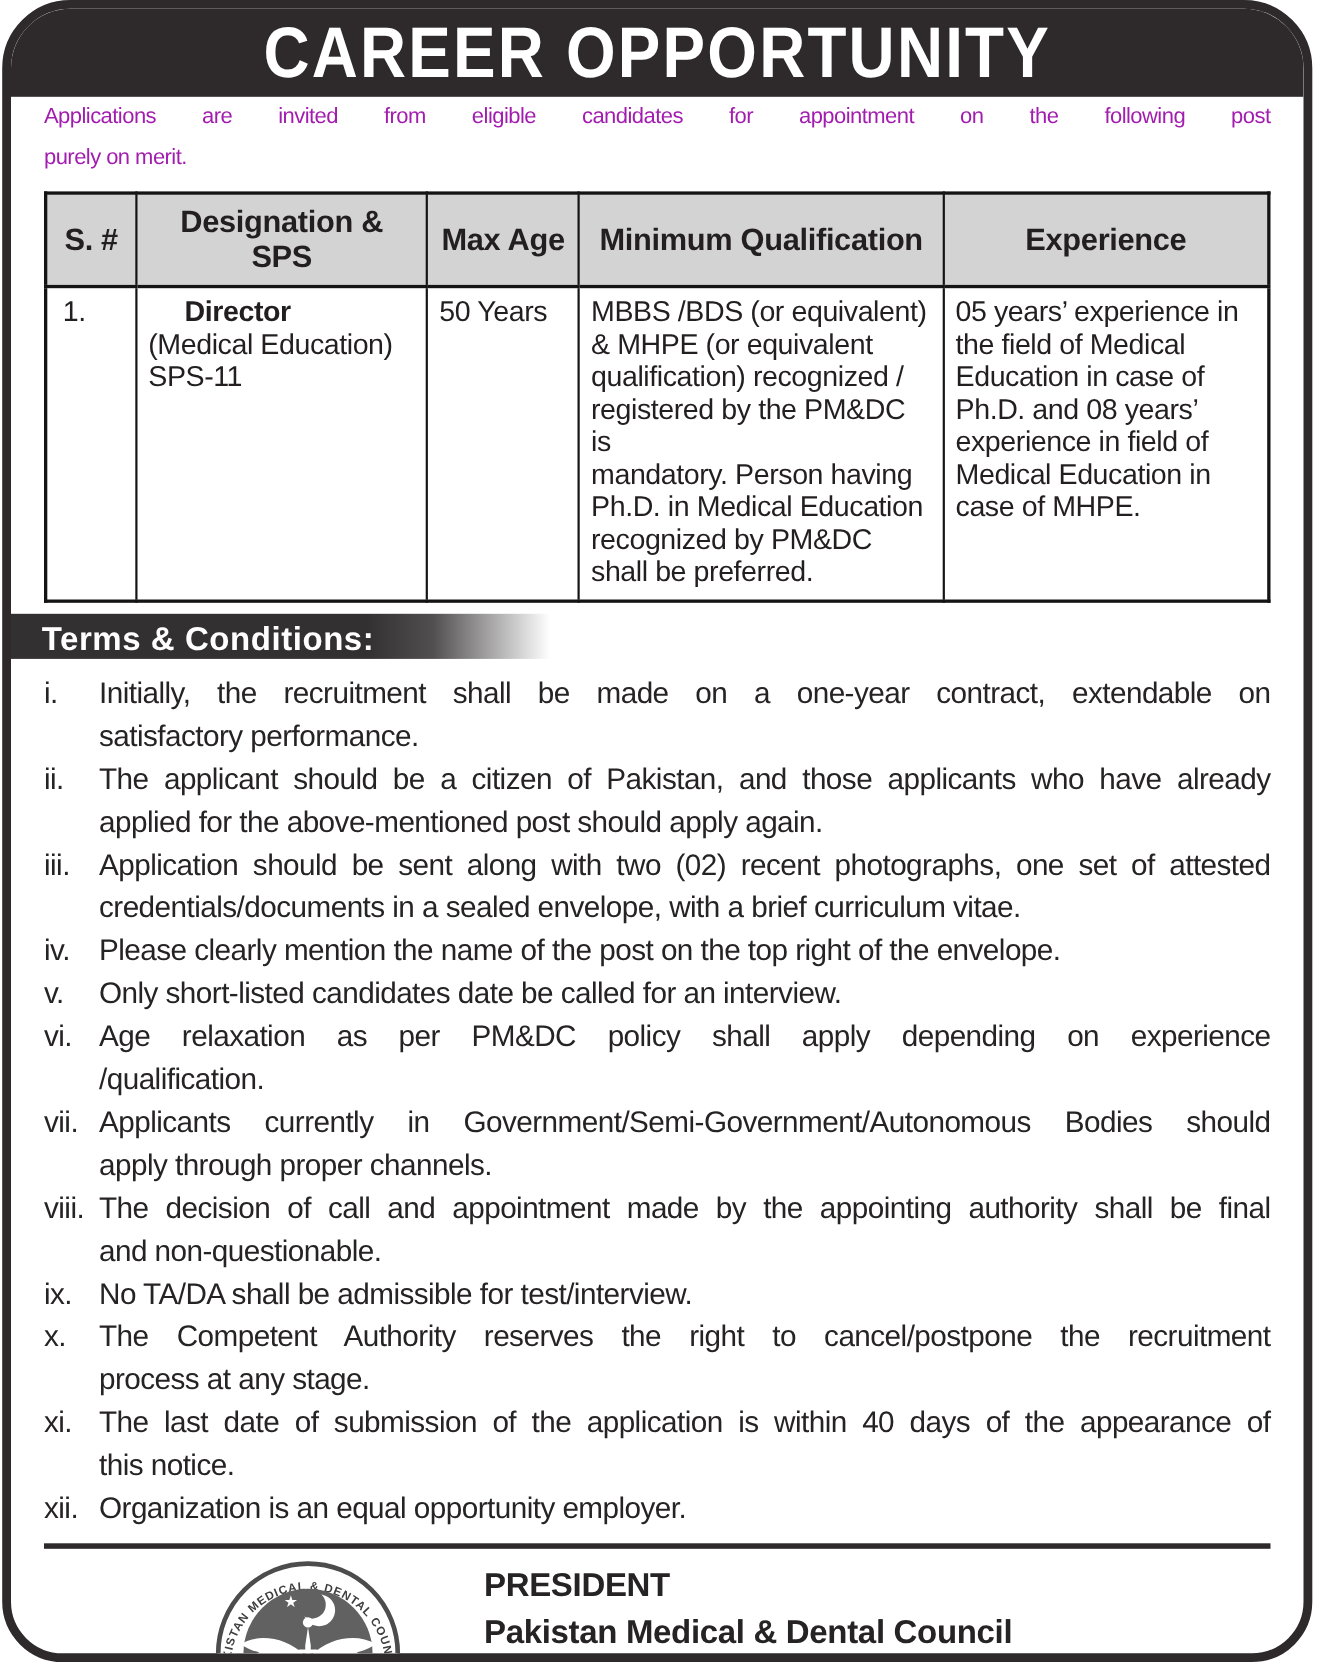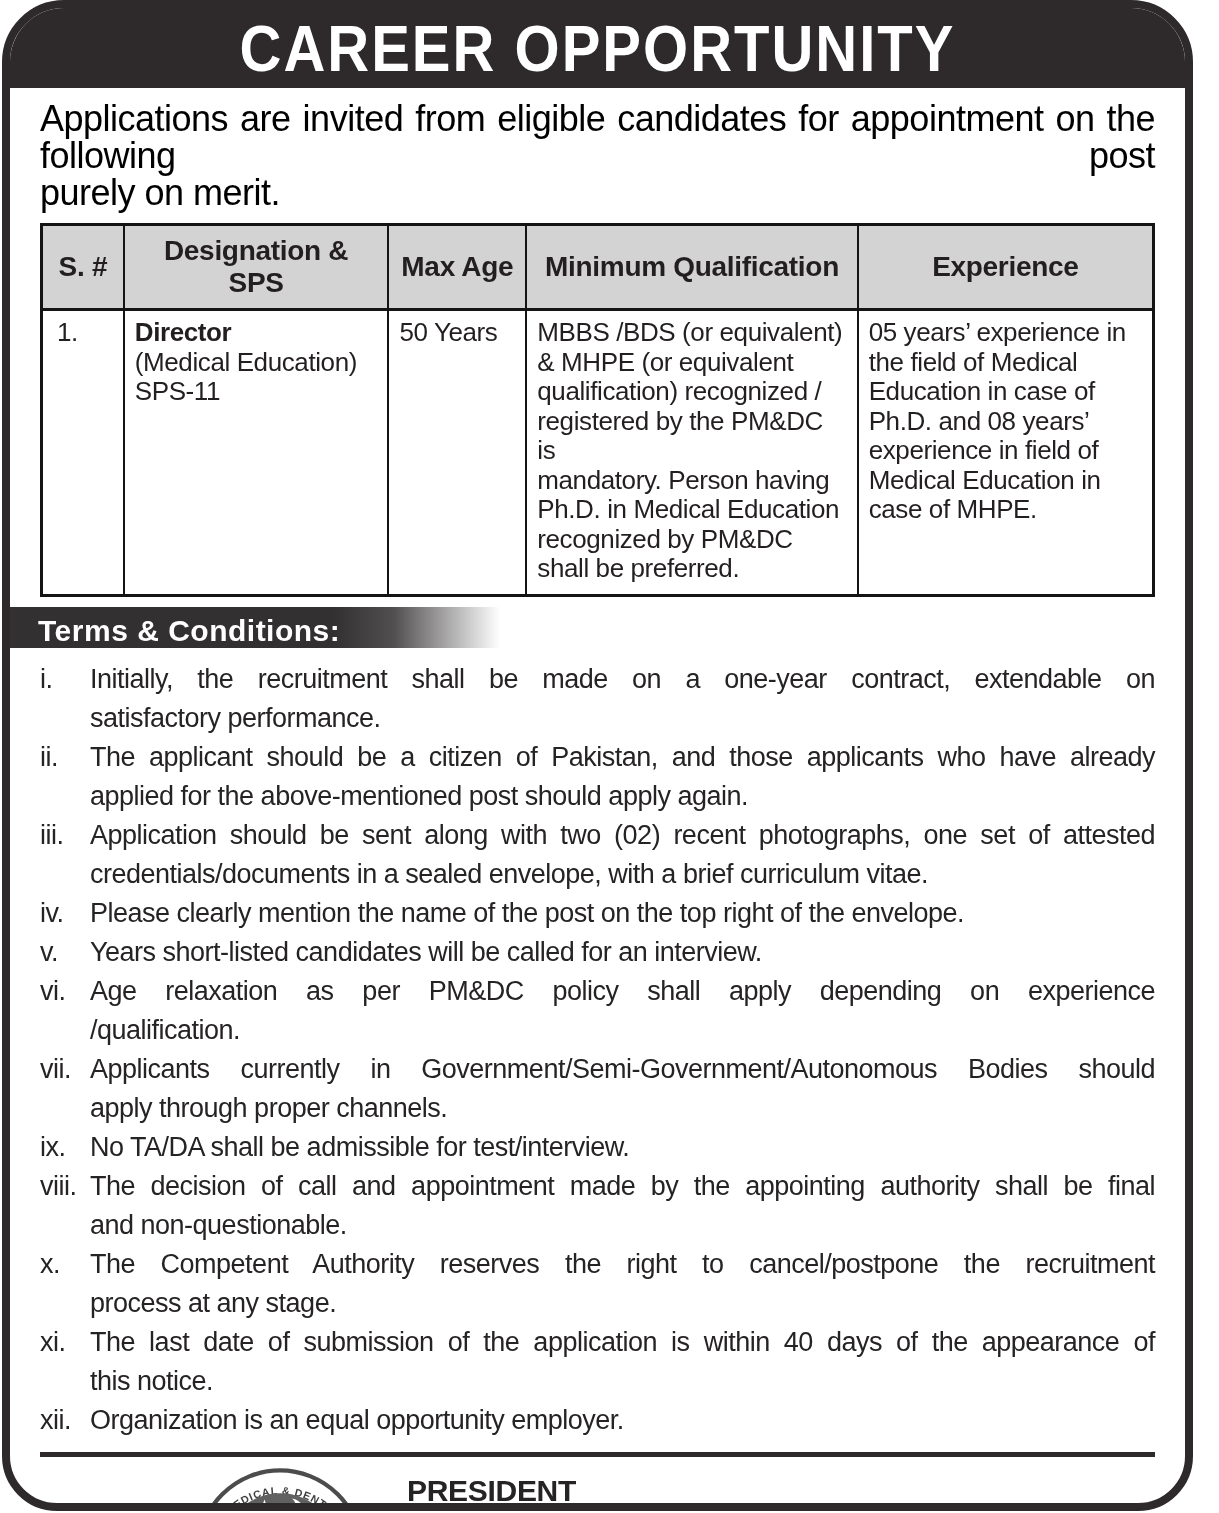--- a/index.html
+++ b/index.html
@@ -4,31 +4,31 @@
 <style>
   * { margin:0; padding:0; box-sizing:border-box; }
   html,body { width:1219px; height:1513px; background:#fff; overflow:hidden;
     font-family:"Liberation Sans","DejaVu Sans",sans-serif; }
   .page { position:absolute; left:2px; top:0; width:1191px; height:1511px;
     border:8px solid #2e2a2b; border-radius:62px 62px 55px 55px; background:#fff; overflow:hidden; }
   .header-bar { height:80px; background:#2e2a2b; display:flex; align-items:center; justify-content:center; }
   .career-title { color:#ffffff; font-weight:bold; font-size:58px; letter-spacing:2px;
     transform:scaleY(1.12); white-space:nowrap; }
   .content { padding:0 30px; }
-  .intro { margin-top:12px; font-size:36px; line-height:37px; color:#000000; letter-spacing:-0.5px; }
+  .intro { margin-top:0; font-size:20px; line-height:37px; color:#a21caf; letter-spacing:-0.5px; }
   .line.j { text-align:justify; text-align-last:justify; }
 
   table.job-table { margin-top:12px; width:100%; border-collapse:collapse; table-layout:fixed;
     border:3px solid #141414; color:#231f20; }
   table.job-table th { background:#d3d3d3; border:2px solid #141414; border-bottom:3px solid #141414;
     font-size:28px; padding:9px 8px; letter-spacing:-0.3px; }
   table.job-table td { border:2px solid #141414; vertical-align:top; font-size:26px; line-height:29.5px;
     padding:7px 10px 10px 10px; letter-spacing:-0.4px; }
   .pre { white-space:pre-line; }
-  .bold { font-weight:bold; }
+  .bold { font-weight:bold;margin-left:33px; }
   .col-sno{width:7.4%;} .col-desig{width:23.8%;} .col-age{width:12.4%;}
   .col-qual{width:29.8%;} .col-exp{width:26.6%;}
 
   .tc-bar { margin-top:10px; margin-left:-30px; width:505px; height:41px;
     background:linear-gradient(90deg,#333031 0%,#333031 64%,rgba(51,48,49,0.85) 76%,rgba(51,48,49,0) 97%);
     color:#fff; display:flex; align-items:flex-end; padding-left:28px; }
   .tc-heading { font-size:30px; font-weight:bold; letter-spacing:0.5px; }
 
   .terms { margin-top:12px; font-size:27px; line-height:39px; color:#262324; letter-spacing:-0.5px; }
   .term-item { display:flex; }
@@ -133,48 +133,48 @@
         </div>
         <div class="term-item">
           <div class="term-num">iv.</div>
           <div class="term-body">
             <div class="term-line">Please clearly mention the name of the post on the top right of the envelope.</div>
           </div>
         </div>
         <div class="term-item">
           <div class="term-num">v.</div>
           <div class="term-body">
-            <div class="term-line">Years short-listed candidates will be called for an interview.</div>
+            <div class="term-line">Only short-listed candidates date be called for an interview.</div>
           </div>
         </div>
         <div class="term-item">
           <div class="term-num">vi.</div>
           <div class="term-body">
             <div class="term-line j">Age relaxation as per PM&amp;DC policy shall apply depending on experience</div>
             <div class="term-line">/qualification.</div>
           </div>
         </div>
         <div class="term-item">
           <div class="term-num">vii.</div>
           <div class="term-body">
             <div class="term-line j">Applicants currently in Government/Semi-Government/Autonomous Bodies should</div>
             <div class="term-line">apply through proper channels.</div>
           </div>
         </div>
         <div class="term-item">
-          <div class="term-num">ix.</div>
-          <div class="term-body">
-            <div class="term-line">No TA/DA shall be admissible for test/interview.</div>
-          </div>
-        </div>
-        <div class="term-item">
           <div class="term-num">viii.</div>
           <div class="term-body">
             <div class="term-line j">The decision of call and appointment made by the appointing authority shall be final</div>
             <div class="term-line">and non-questionable.</div>
+          </div>
+        </div>
+        <div class="term-item">
+          <div class="term-num">ix.</div>
+          <div class="term-body">
+            <div class="term-line">No TA/DA shall be admissible for test/interview.</div>
           </div>
         </div>
         <div class="term-item">
           <div class="term-num">x.</div>
           <div class="term-body">
             <div class="term-line j">The Competent Authority reserves the right to cancel/postpone the recruitment</div>
             <div class="term-line">process at any stage.</div>
           </div>
         </div>
         <div class="term-item">

